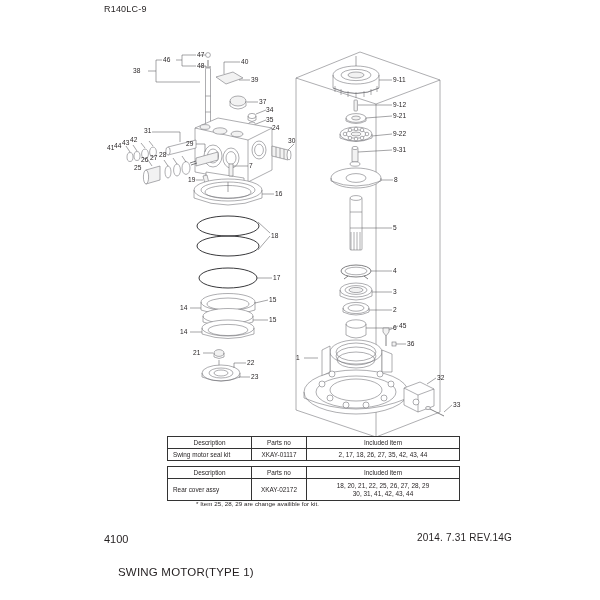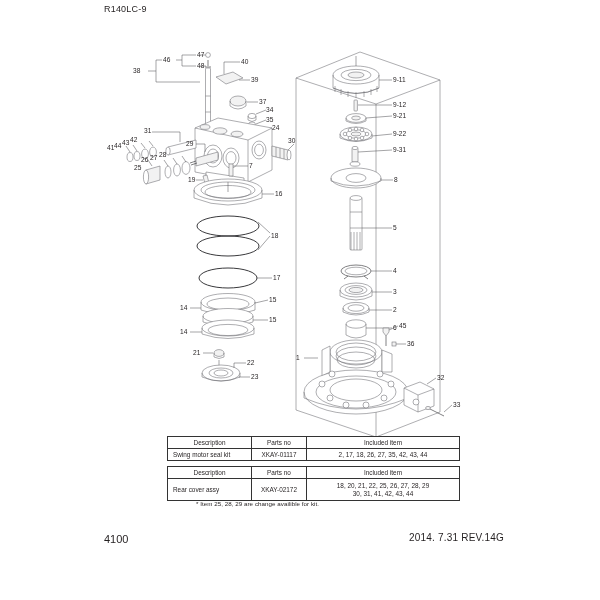--- a/index.html
+++ b/index.html
@@ -13,21 +13,21 @@
   }
   .page{position:absolute;left:0;top:0;width:600px;height:600px;}
 
   
   .hdr-model{position:absolute;left:104px;top:4px;font-size:9px;letter-spacing:.2px;}
   .hdr-title{position:absolute;left:0;top:2px;width:600px;text-align:center;
              font-size:12.5px;letter-spacing:.3px;}
 
   
   .ft-left{position:absolute;left:104px;top:533px;font-size:11px;}
-  .ft-right{position:absolute;right:96px;top:532px;font-size:10px;letter-spacing:.2px;}
+  .ft-right{position:absolute;right:88px;top:532px;font-size:10px;letter-spacing:.2px;}
   .ft-bottom{position:absolute;left:118px;top:566px;font-size:11.5px;letter-spacing:.2px;}
   .note{position:absolute;left:196px;top:500px;font-size:6.2px;letter-spacing:.05px;}
 
   
   svg.draw{position:absolute;left:0;top:0;width:600px;height:600px;}
 
   
   .tbl{position:absolute;border-collapse:collapse;font-size:6.4px;background:#fff;}
   .tbl td{border:.6px solid #333;padding:0;height:11px;text-align:center;
           vertical-align:middle;line-height:1.25;color:#231f20;}
@@ -445,14 +445,15 @@
         <div>30, 31, 41, 42, 43, 44</div>
       </td>
     </tr>
   </tbody>
     </table>
 
   <div class="note">* Item 25, 28, 29 are change availible for kit.</div>
 
   <div class="ft-left">4100</div>
   <div class="ft-right">2014. 7.31  REV.14G</div>
+  <div class="ft-bottom">SWING MOTOR(TYPE 1)</div>
 
 </div>
 
 </body></html>

